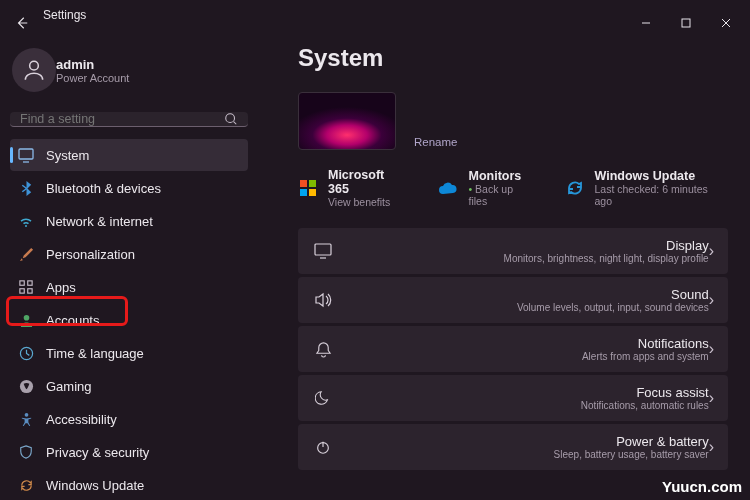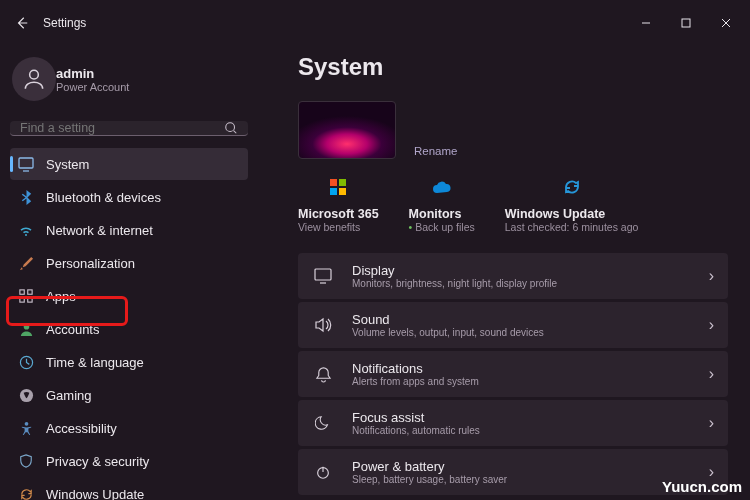--- a/index.html
+++ b/index.html
@@ -1,17 +1,17 @@
 <!DOCTYPE html>
 <html><head>
 <meta charset="utf-8">
 <style>
   * { margin: 0; padding: 0; box-sizing: border-box; font-family: "Segoe UI", -apple-system, sans-serif; }
   body { background: #1f1720; color: #ece8ed; width: 750px; height: 500px; overflow: hidden; position: relative; }
-  .titlebar { display: flex; align-items: center; height: 30px; padding: 16px 4px; margin-top: 7px; }
+  .titlebar { display: flex; height: 30px; padding: 8px 4px; }
   .back-btn { width: 36px; height: 30px; display: flex; align-items: center; justify-content: center; cursor: pointer; }
   .title { font-size: 12px; flex: 1; padding-left: 3px; }
   .win-ctrls { display: flex; }
   .win-btn { width: 40px; height: 30px; display: flex; align-items: center; justify-content: center; cursor: pointer; }
   .container { display: flex; height: calc(500px - 30px); }
   .sidebar { width: 258px; padding: 0 10px; display: flex; flex-direction: column; gap: 2px; }
   .user-row { display: flex; align-items: center; padding: 18px 6px 16px 2px; }
   .avatar { width: 44px; height: 44px; border-radius: 50%; background: #3a2f3b; display: flex; align-items: center; justify-content: center; }
   .user-name { font-size: 13px; font-weight: 600; }
   .user-sub { font-size: 11px; color: #a79caa; }
@@ -22,27 +22,27 @@
   .nav-item.active { background: #352c37; }
   .nav-item.active::before { content: ""; position: absolute; left: 0; top: 8px; bottom: 8px; width: 3px; background: #67b7ff; border-radius: 2px; }
   .nav-icon { width: 16px; height: 16px; display: flex; align-items: center; justify-content: center; }
   .highlight-box { position: absolute; border: 3px solid #e61a1a; border-radius: 6px; pointer-events: none; }
   .content { flex: 1; padding: 14px 22px 0 40px; overflow: hidden; }
   .page-title { font-size: 24px; font-weight: 600; margin-bottom: 20px; }
   .hero { display: flex; align-items: flex-end; gap: 18px; margin-bottom: 18px; }
   .wallpaper { width: 98px; height: 58px; border-radius: 4px; background: radial-gradient(ellipse 60% 50% at 50% 75%, #ff2f6d 0%, #b3006b 35%, #3b003a 60%, #17041a 100%); border: 1px solid #3a2f3b; }
   .rename { font-size: 11.5px; color: #b0a5c9; cursor: pointer; margin-bottom: 2px; }
   .service-row { display: flex; gap: 30px; margin-bottom: 20px; }
-  .service { display: flex; align-items: center; gap: 10px; flex-direction: column; }
+  .service { display: flex; align-items: center; gap: 10px; }
   .svc-icon { width: 20px; height: 20px; display: flex; align-items: center; justify-content: center; }
   .svc-title { font-size: 12.5px; font-weight: 600; }
   .svc-sub { font-size: 10.5px; color: #9c909f; }
   .bullet::before { content: "• "; color: #6ebf5f; }
   .item-list { display: flex; flex-direction: column; gap: 3px; }
-  .item { display: flex; align-items: center; background: #2c232d; border-radius: 4px; padding: 10px 14px; cursor: pointer; }
+  .item { display: flex; align-items: center; background: #2c232d; border-radius: 4px; padding: 10px 14px; cursor: pointer; text-align: right; }
   .item-icon { width: 22px; display: flex; align-items: center; justify-content: center; margin-right: 18px; }
   .item-text { flex: 1; }
   .item-title { font-size: 13px; }
   .item-sub { font-size: 10px; color: #a79caa; }
   .chev { color: #c9bfcc; }
   .watermark { position: absolute; right: 8px; bottom: 5px; font-size: 15px; color: #fff; font-weight: 700; }
   svg { display: block; }
 </style>
 </head>
 <body>

